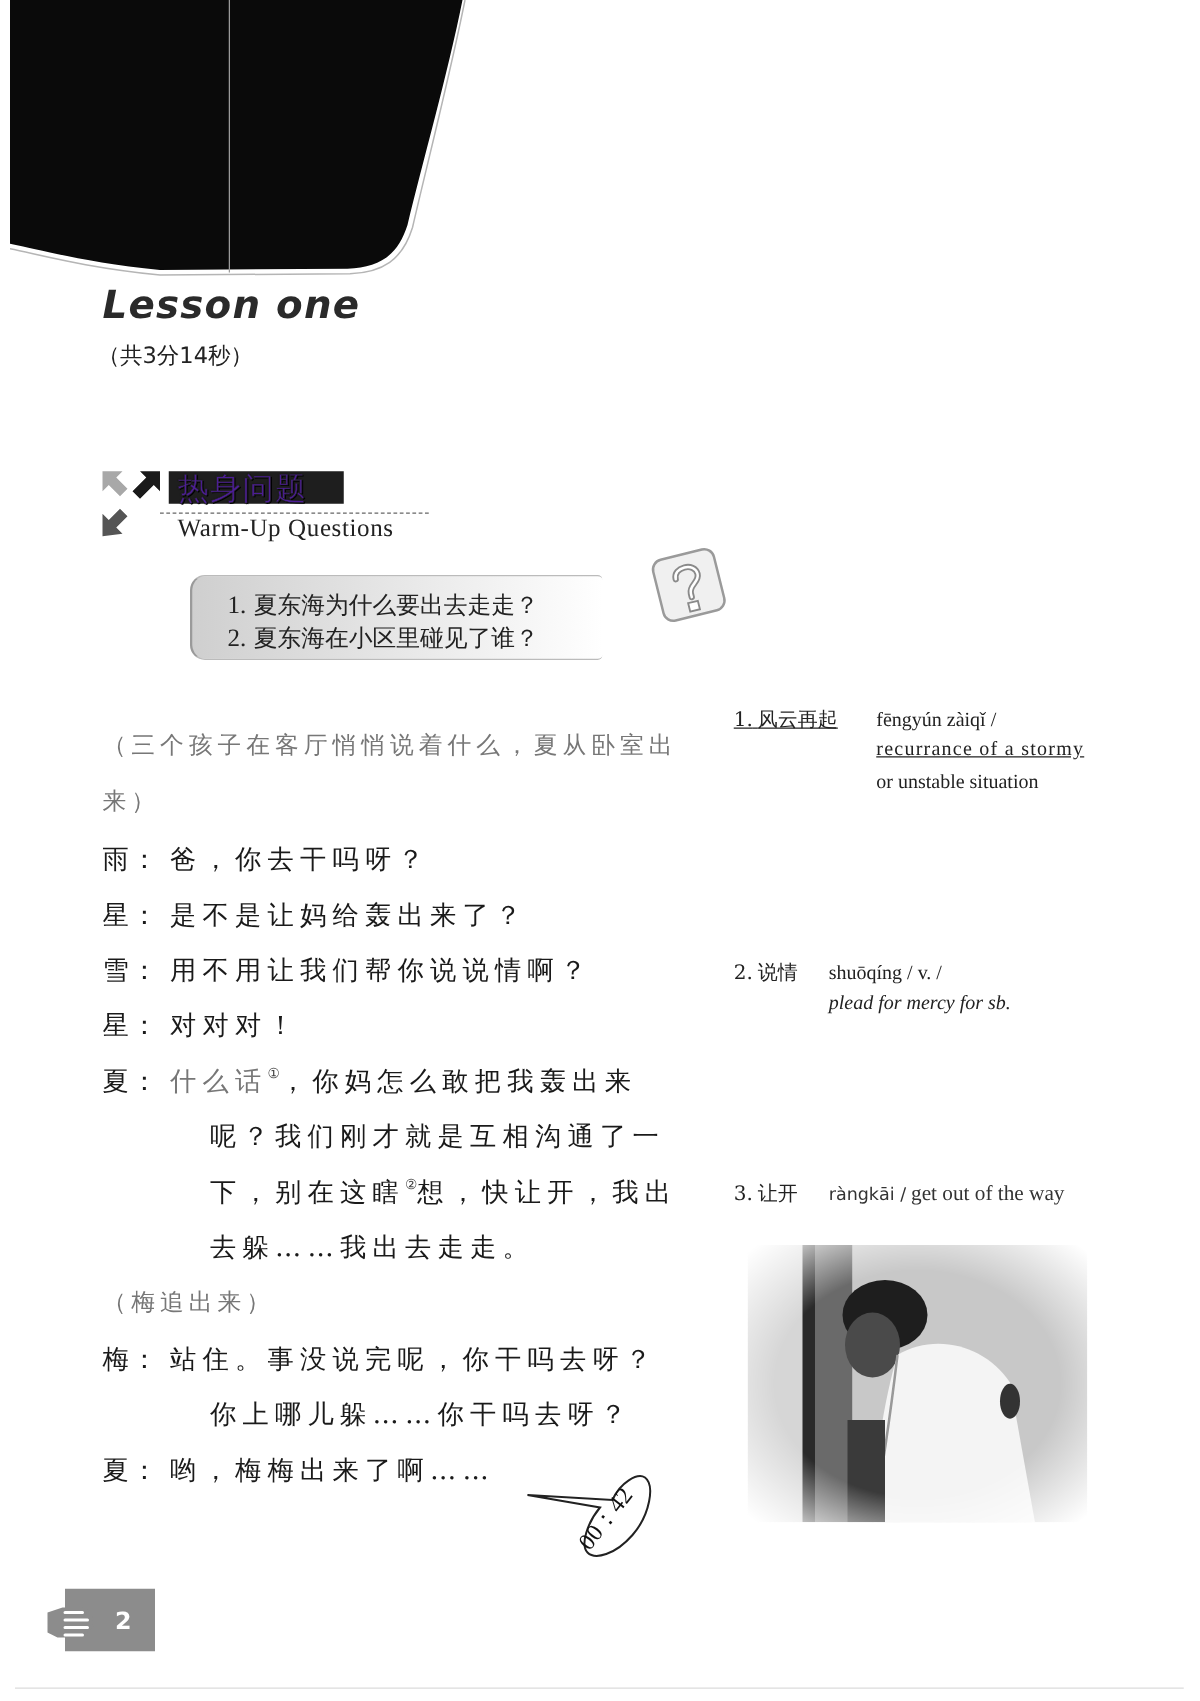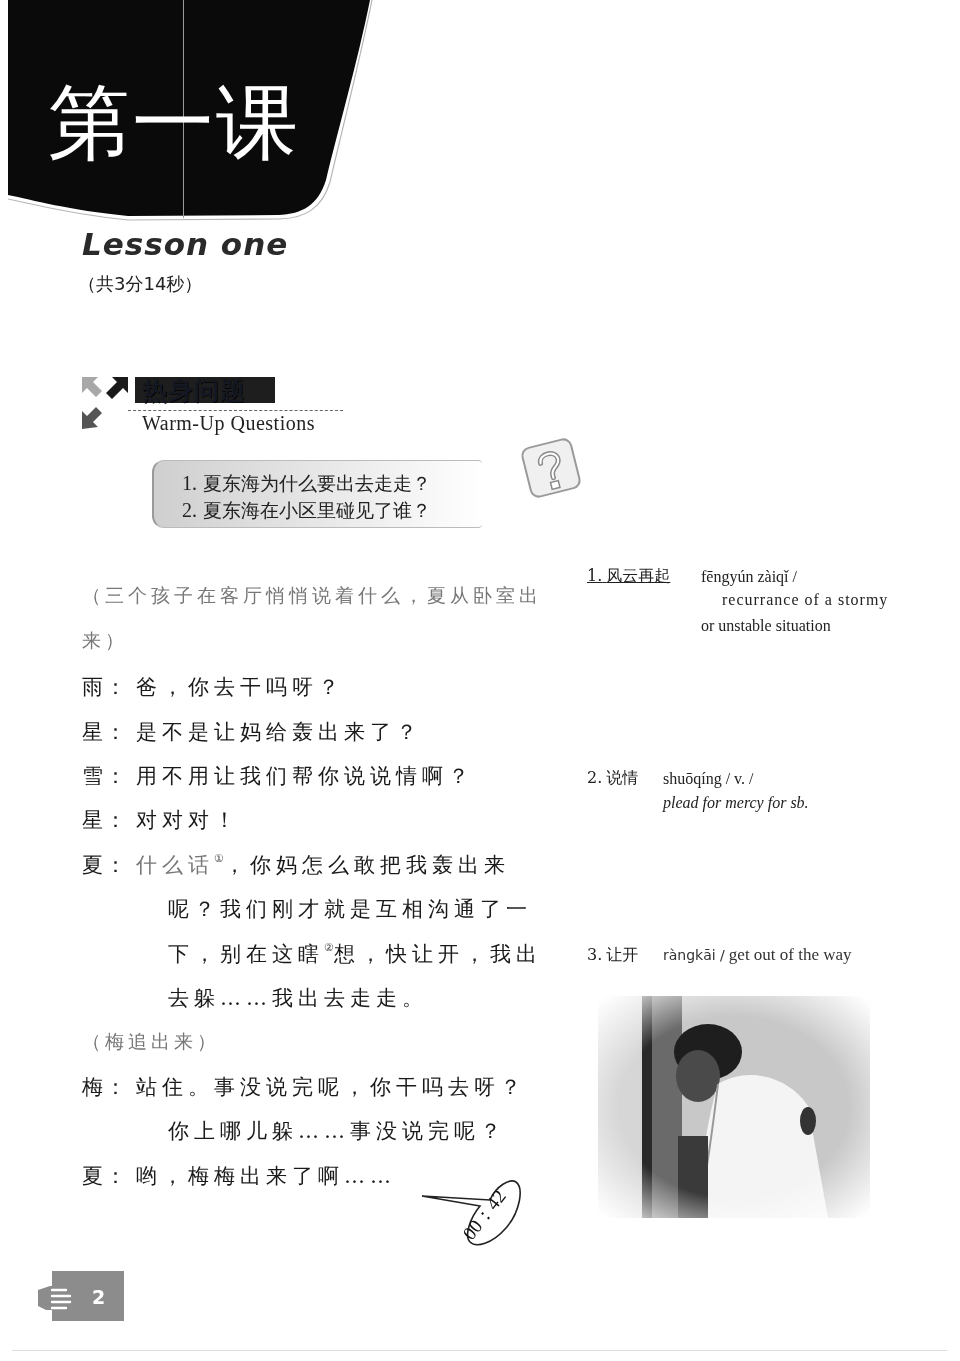--- a/index.html
+++ b/index.html
@@ -31,21 +31,21 @@
   }
 
   
   .warmup-icon { position: absolute; left: 80px; top: 375px; width: 50px; height: 56px; }
   .warmup-cn-bar {
     position: absolute; left: 135px; top: 377px; width: 140px; height: 26px;
     background: #1e1e1e;
   }
   .warmup-cn {
     position: absolute; left: 142px; top: 374px;
-    font-family: "DejaVu Sans", sans-serif; font-size: 25px; color: #0f172a;
+    font-family: "DejaVu Sans", sans-serif; font-size: 25px; color: #4c1d95;
     letter-spacing: 1px;
     text-shadow: 0 0 1px #000, 1px 1px 0 #000;
     -webkit-text-stroke: 0.5px #222;
   }
   .warmup-rule {
     position: absolute; left: 128px; top: 410px; width: 215px; height: 0;
     border-top: 1px dashed #666;
   }
   .warmup-en {
     position: absolute; left: 142px; top: 412px;
@@ -117,21 +117,20 @@
 </style>
 </head>
 <body>
 
 <div class="header-block">
   <svg width="370" height="222" viewBox="0 0 370 222">
     <path d="M0,0 L362,0 C350,60 330,130 318,180 C310,205 295,214 270,215 L120,216 C60,210 25,200 0,195 Z" fill="#0a0a0a"></path>
     <path d="M364,0 C352,60 334,130 322,182 C314,208 298,218 272,219 L120,220 C60,214 25,204 0,199" fill="none" stroke="#b5b5b5" stroke-width="1.2"></path>
   </svg>
   <div class="header-vline"></div>
-  <div class="header-title">第一课</div>
 </div>
 <div class="lesson-en">Lesson one</div>
 <div class="duration">（共3分14秒）</div>
 
 <svg class="warmup-icon" viewBox="0 0 50 56">
   <path d="M2,2 L18,2 L13,7 L22,16 L16,22 L7,13 L2,18 Z" fill="#a8a8a8"></path>
   <path d="M48,2 L32,2 L37,7 L26,18 L32,24 L43,13 L48,18 Z" fill="#1a1a1a"></path>
   <path d="M2,54 L2,36 L7,41 L16,32 L22,38 L13,47 L18,52 Z" fill="#555"></path>
 </svg>
 <div class="warmup-cn-bar"></div>
@@ -178,38 +177,38 @@
 </div>
 <div class="dlg cont" style="top:895px;">呢？我们刚才就是互相沟通了一</div>
 <div class="dlg cont" style="top:940px;">
   <span>下，别在这瞎</span><sup>②</sup><span>想，快让开，我出</span>
 </div>
 <div class="dlg cont" style="top:984px;">去躲……我出去走走。</div>
 <div class="dlg stage" style="top:1029px;">（梅追出来）</div>
 <div class="dlg" style="top:1073px;">
   <span class="speaker speaker-name">梅：</span><span>站住。事没说完呢，你干吗去呀？</span>
 </div>
-<div class="dlg cont" style="top:1117px;">你上哪儿躲……事没说完呢？</div>
+<div class="dlg cont" style="top:1117px;">你上哪儿躲……你干吗去呀？</div>
 <div class="dlg" style="top:1162px;">
   <span class="speaker speaker-name">夏：</span><span>哟，梅梅出来了啊……</span>
 </div>
 
 <div class="timestamp">
   <svg width="110" height="78" viewBox="0 0 110 78" style="position:absolute;left:0;top:0;">
     <path d="M4,24 L72,28 C78,14 92,6 98,10 C106,16 102,40 88,56 C74,72 58,76 52,70 C46,64 52,46 62,34 Z" fill="#ffffff" stroke="#222" stroke-width="1.6"></path>
   </svg>
   <div style="position:absolute;left:38px;top:30px;transform:rotate(-52deg);transform-origin:center;font-family:'Liberation Serif',serif;font-size:19px;color:#111;white-space:nowrap;">00：42</div>
 </div>
 
 <div class="vocab" style="left:587px; top:566px;text-decoration:underline;">
   <span class="num-cn">1.</span>
   <span class="num-cn">风云再起</span>
 </div>
 <div class="vocab pinyin" style="left:701px; top:568px;">fēngyún zàiqǐ /</div>
-<div class="vocab def" style="left:722px; top:591px; letter-spacing:1px;">recurrance of a stormy</div>
+<div class="vocab def" style="left:701px; top:591px; letter-spacing:1px;text-decoration:underline;">recurrance of a stormy</div>
 <div class="vocab def" style="left:701px; top:617px;">or unstable situation</div>
 
 <div class="vocab" style="left:587px; top:768px;">
   <span class="num-cn">2.</span>
   <span class="num-cn">说情</span>
 </div>
 <div class="vocab pinyin" style="left:663px; top:770px;">shuōqíng / v. /</div>
 <div class="vocab def" style="left:663px; top:794px;font-style:italic;">plead for mercy for sb.</div>
 
 <div class="vocab" style="left:587px; top:945px;">

